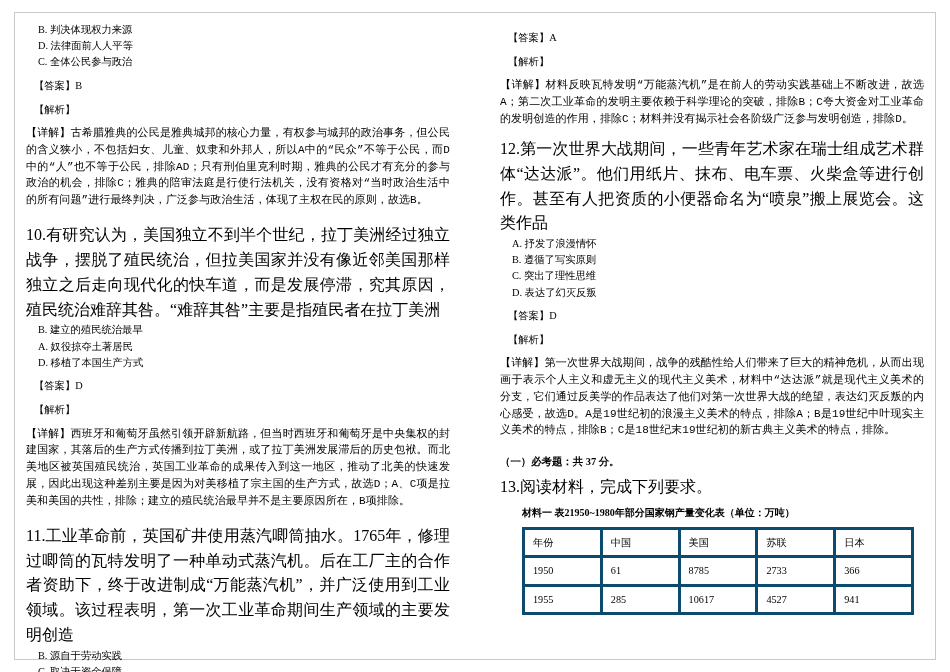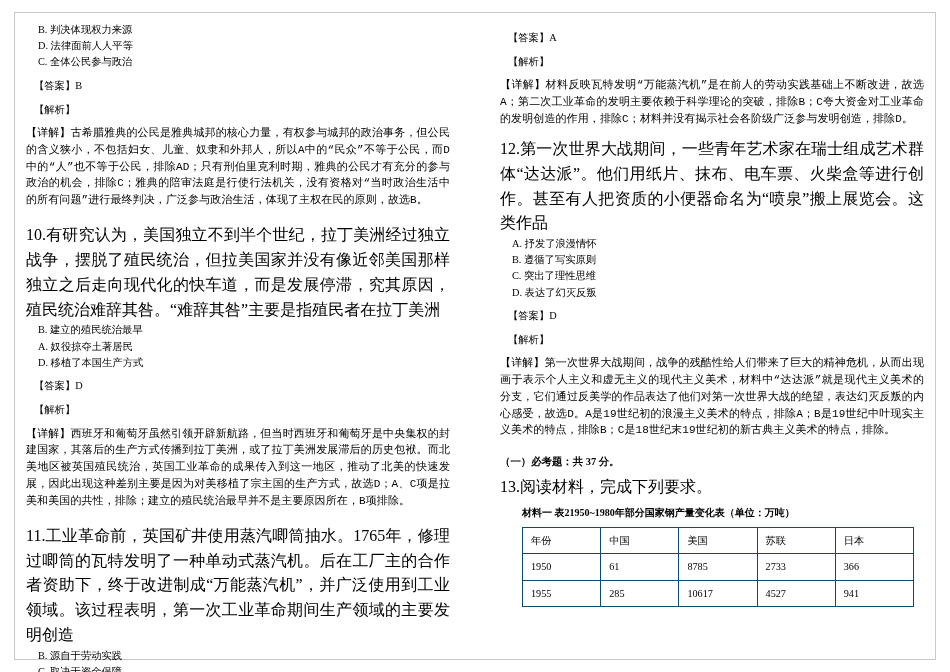--- a/index.html
+++ b/index.html
@@ -94,21 +94,21 @@
     font-weight: bold;
   }
   table.data {
     border-collapse: collapse;
     margin-left: 22px;
     margin-top: 6px;
     width: 392px;
     table-layout: fixed;
   }
   table.data td, table.data th {
-    border: 1px solid #0c4a6e;
+    border: 3px solid #0c4a6e;
     font-size: 10.2px;
     font-weight: normal;
     padding: 6px 8px;
     text-align: left;
     line-height: 1.3;
   }
   table.data th {
     font-weight: normal;
   }
 </style>

